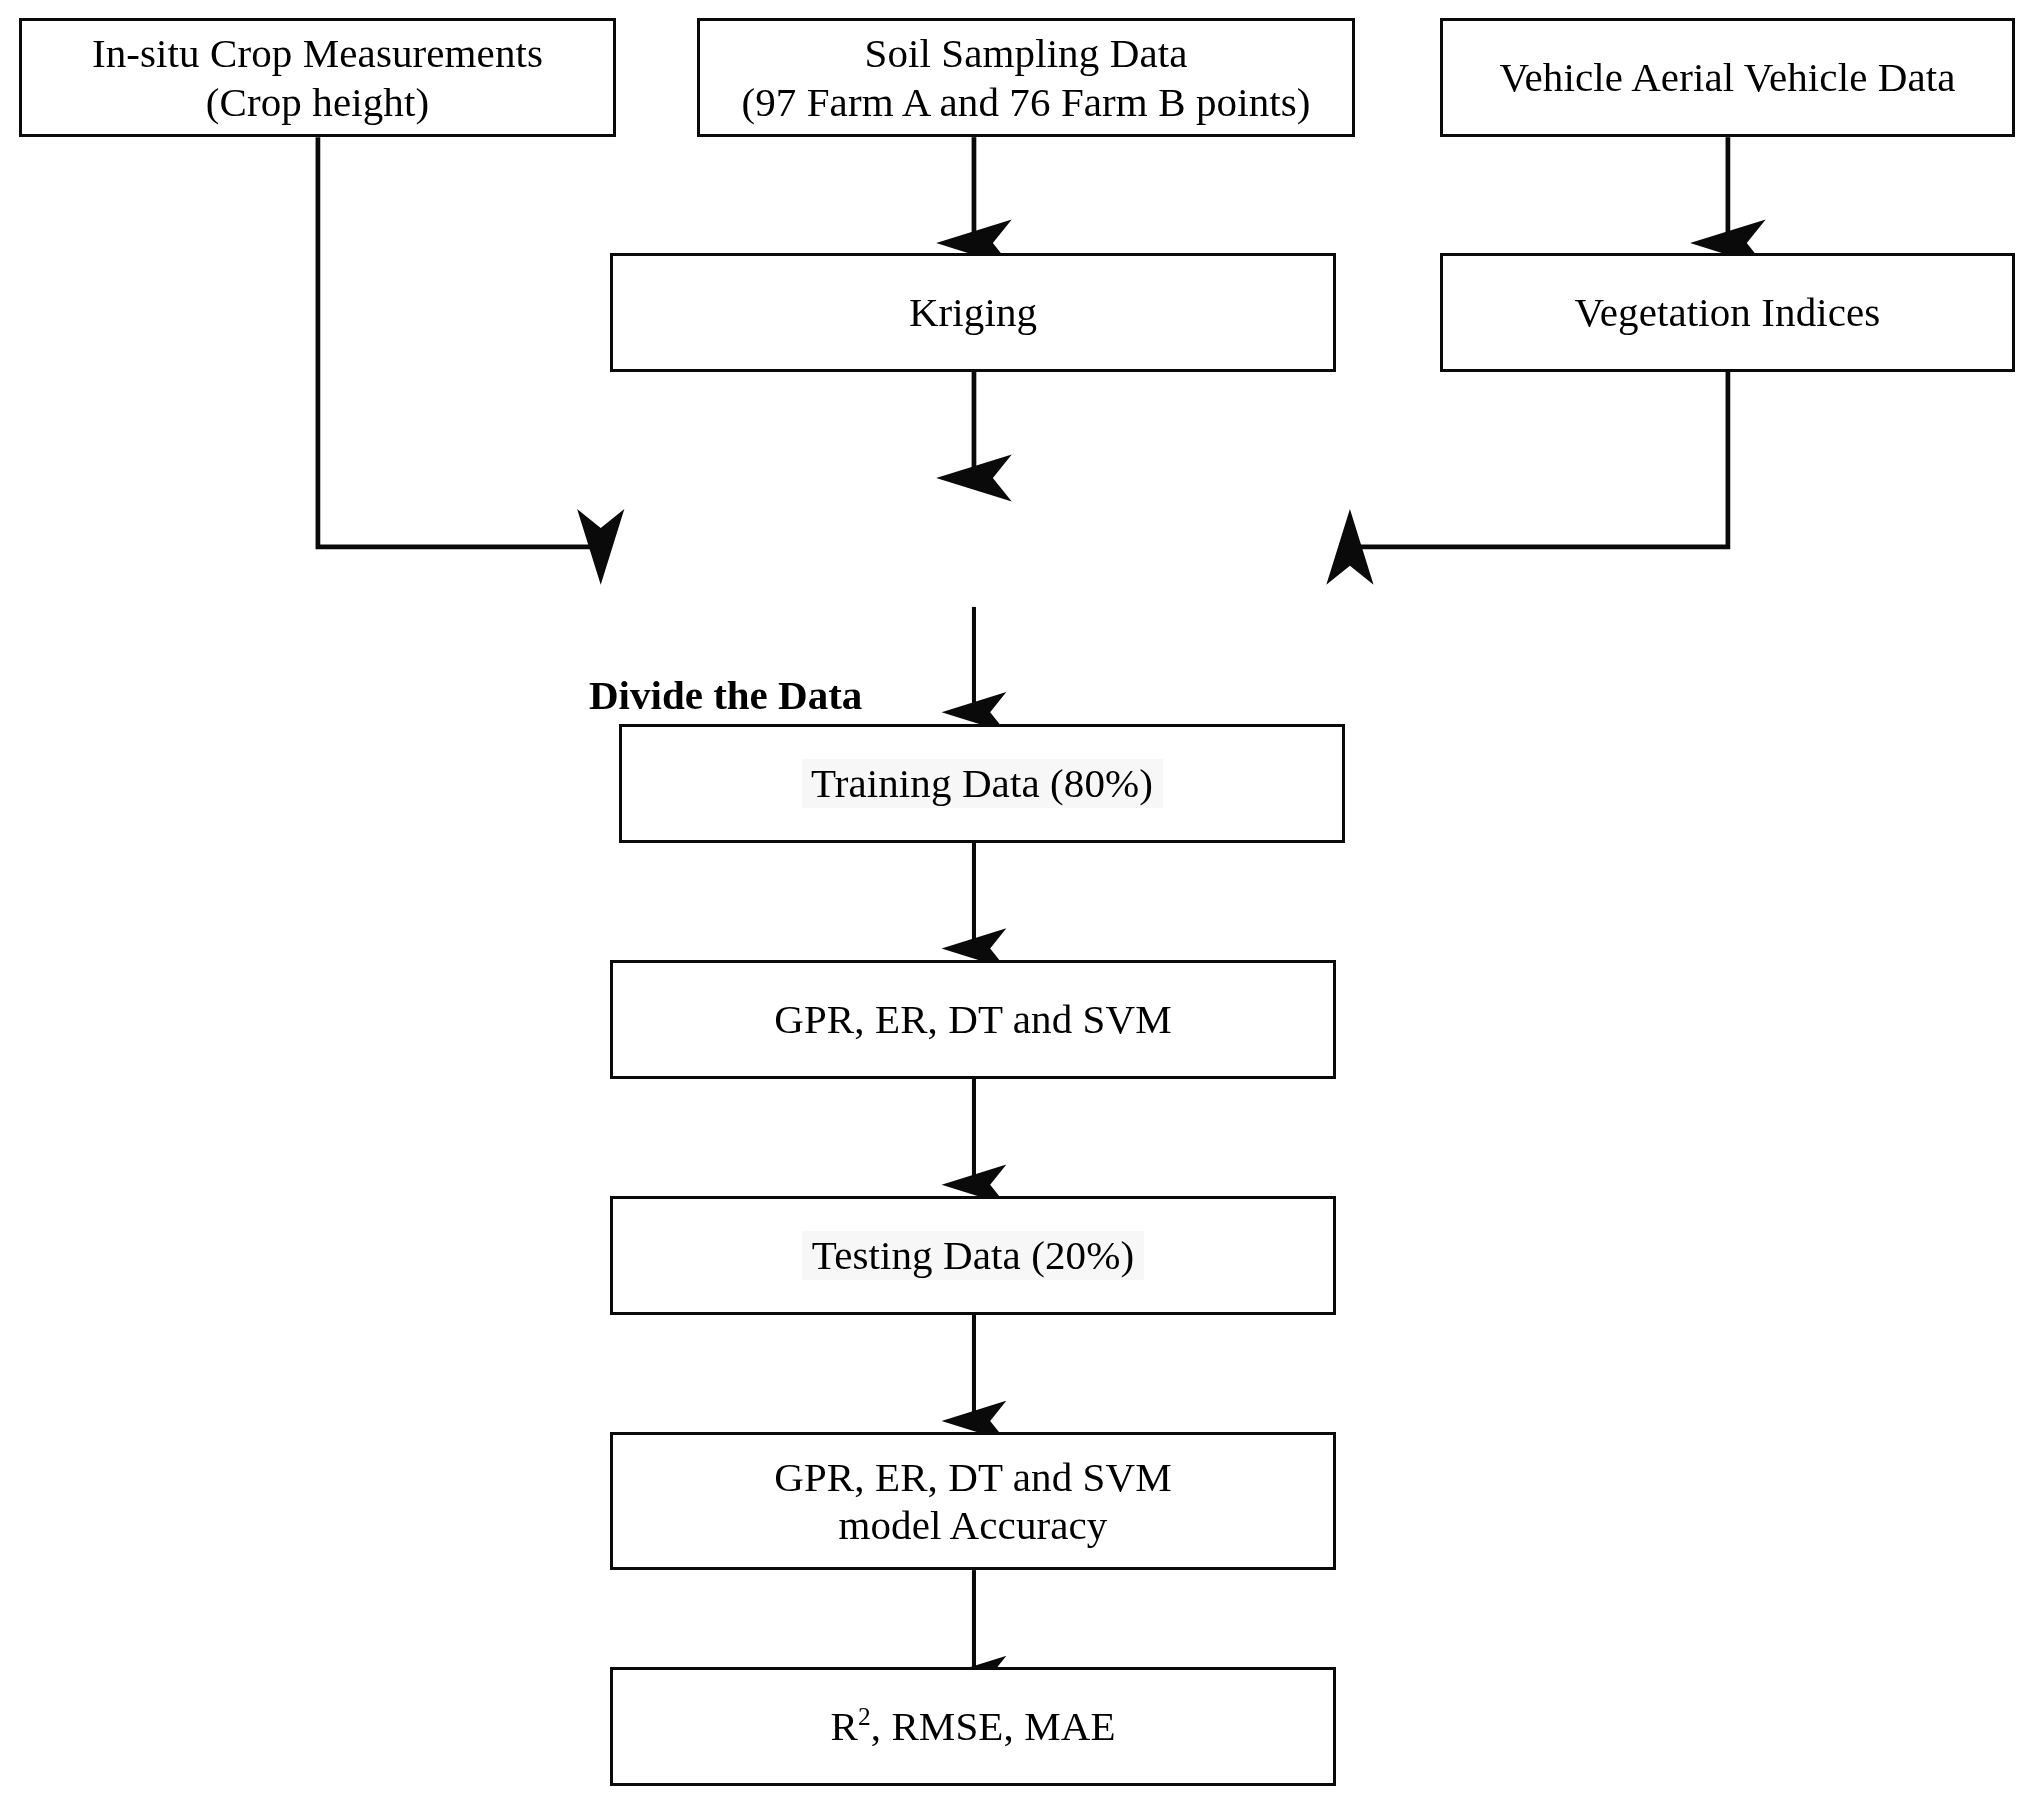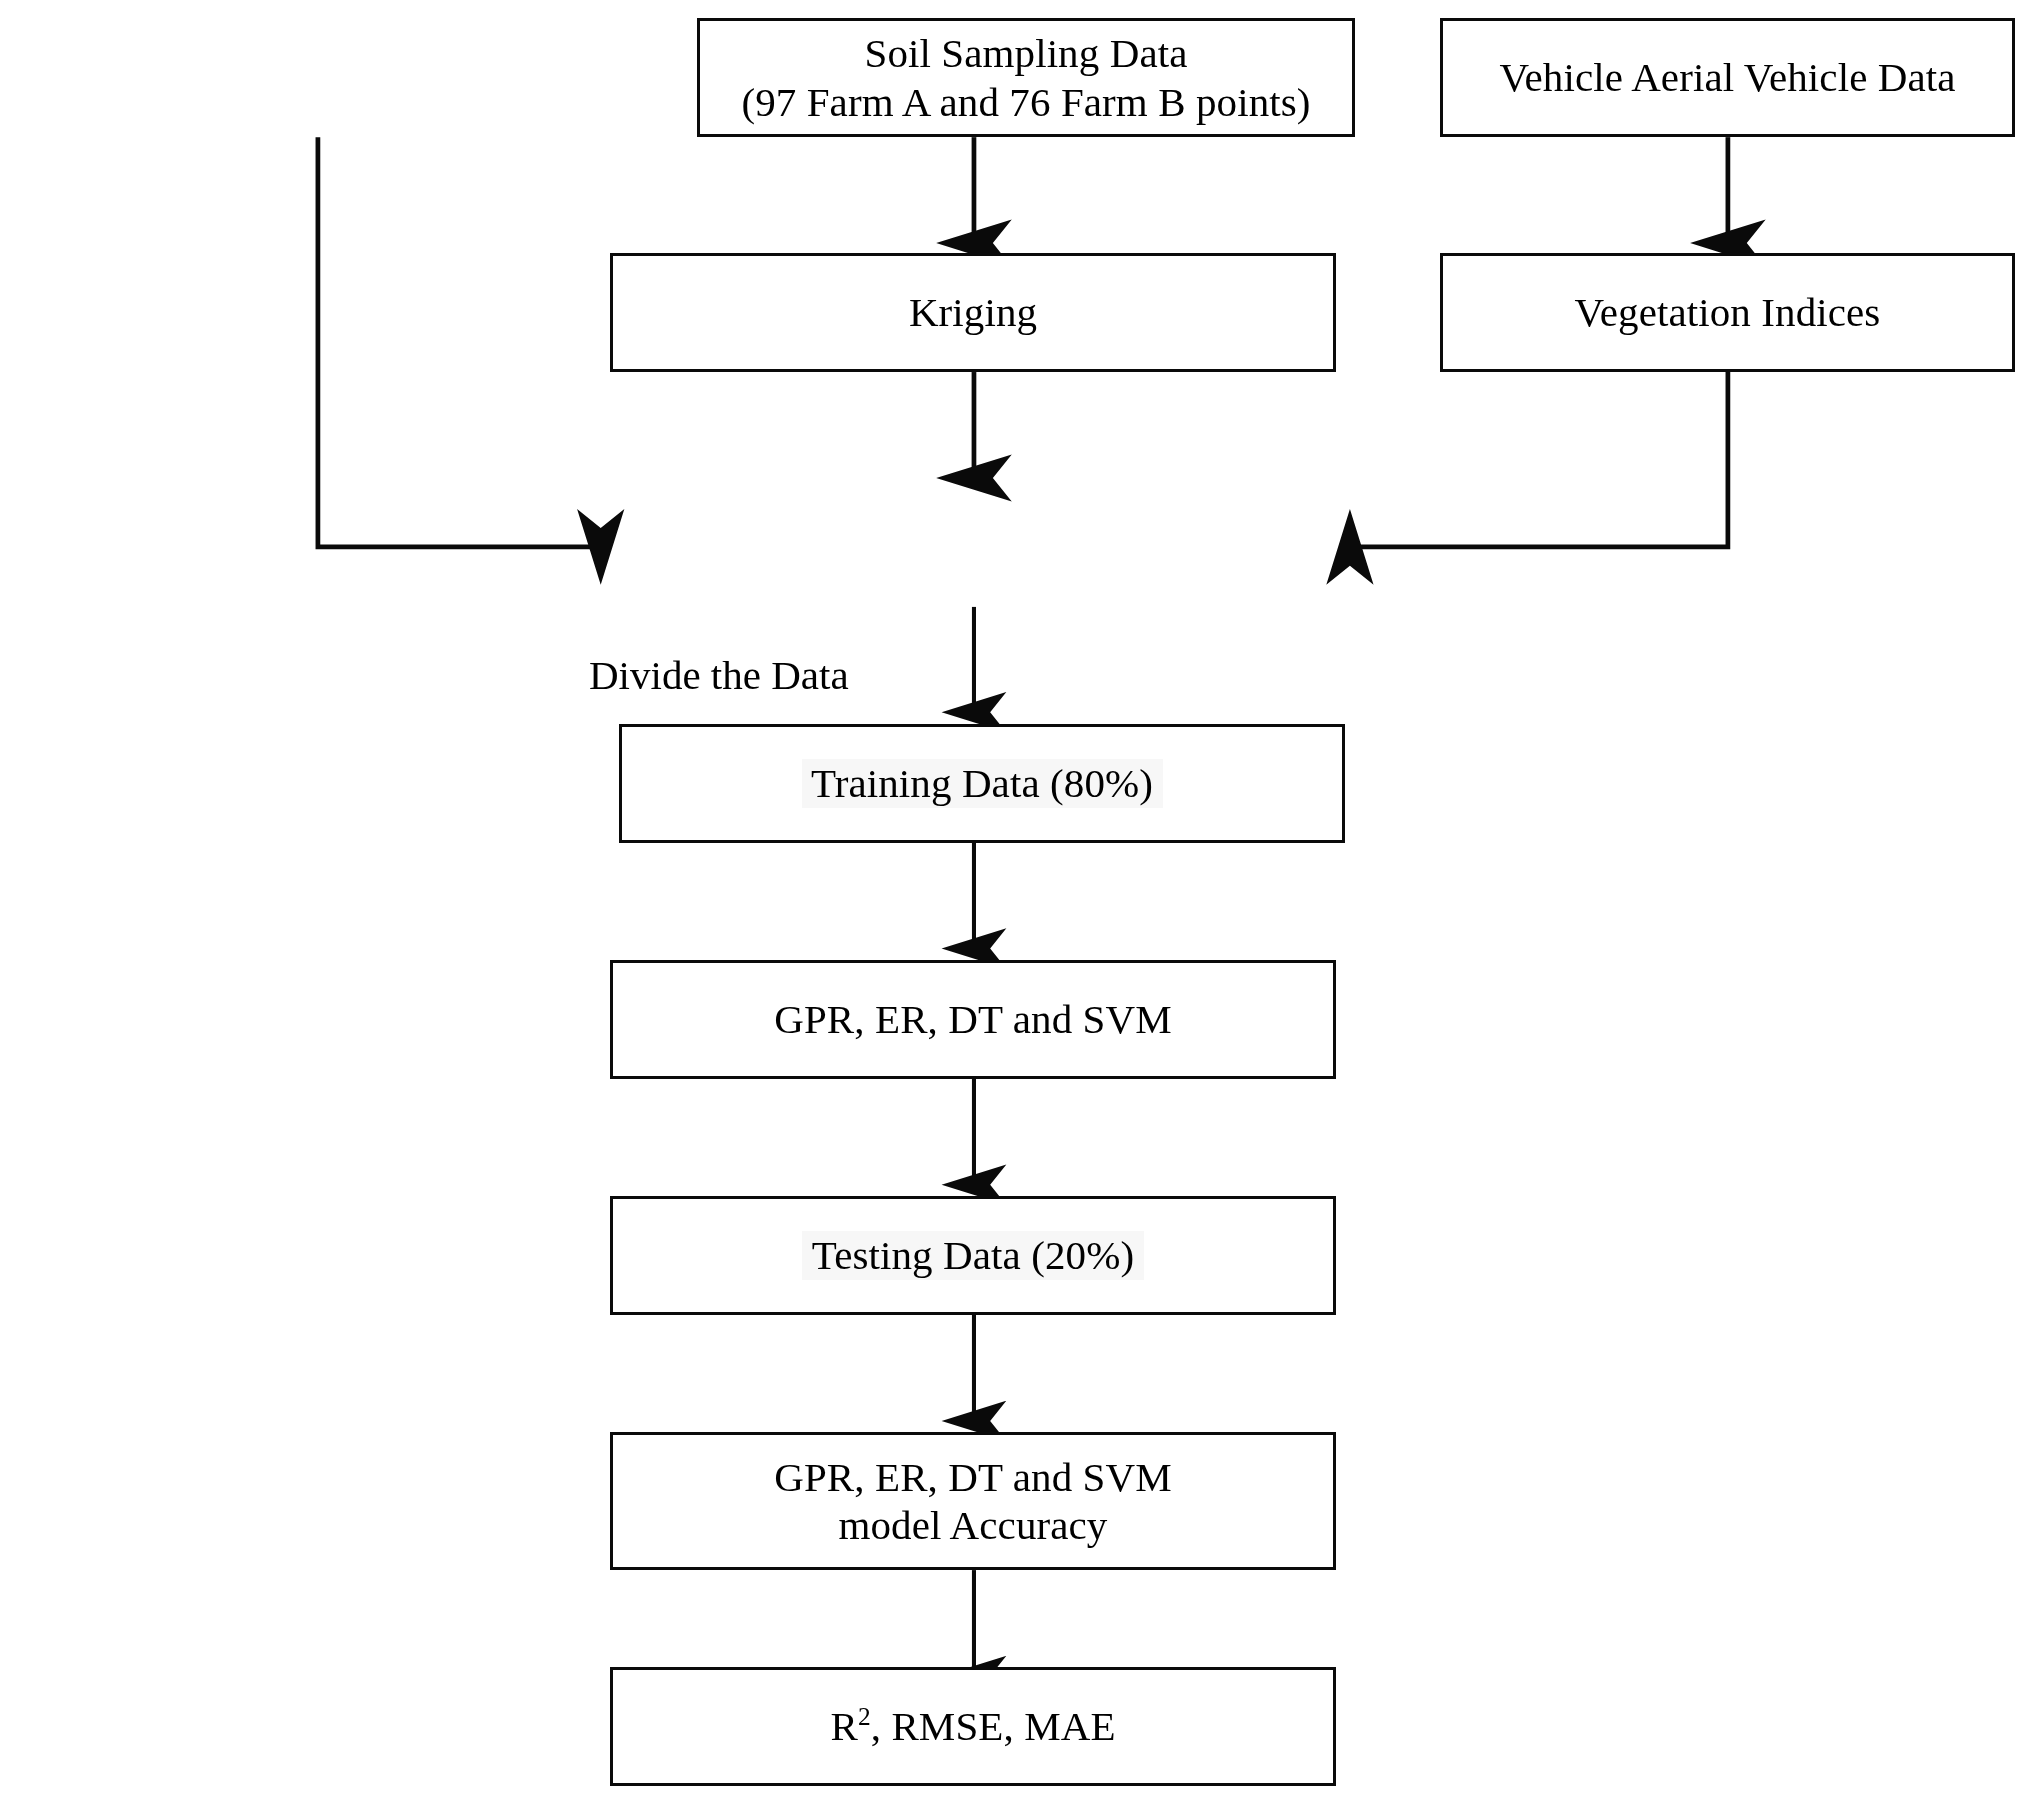--- a/index.html
+++ b/index.html
@@ -42,23 +42,24 @@
     white-space: pre-line;
     padding: 0 9.5px;
   }
   .node.shaded .label {
     background: #f7f7f7;
   }
   .floating-label {
     position: absolute;
     color: #000000;
     font-size: 41px;
-    font-weight: normal;
+    font-weight: bold;
     line-height: 1.1;
     white-space: nowrap;
+    margin-top: 20px;
   }
   .sup {
     font-size: 0.62em;
     vertical-align: super;
     line-height: 0;
   }
 </style>
 </head>
 <body>
 
@@ -108,20 +109,24 @@
 
     <g>
       <path d="M 1443 1948 L 1443 2105" fill="none" stroke="#0a0a0a" stroke-width="6" marker-end="url(#arrow-down)"></path>
     </g>
 
     <g>
       <path d="M 1443 2326 L 1443 2483" fill="none" stroke="#0a0a0a" stroke-width="6" marker-end="url(#arrow-down)"></path>
     </g>
   </svg>
 
+  <div class="node" style="left:19px; top:18px; width:597px; height:119px;">
+    <span class="label">In-situ Crop Measurements
+(Crop height)</span>
+  </div>
 
   <div class="node" style="left:697px; top:18px; width:658px; height:119px;font-family:Liberation Serif, serif;">
     <span class="label">Soil Sampling Data
 (97 Farm A and 76 Farm B points)</span>
   </div>
 
   <div class="node" style="left:1440px; top:18px; width:575px; height:119px;">
     <span class="label">Vehicle Aerial Vehicle Data</span>
   </div>
 

